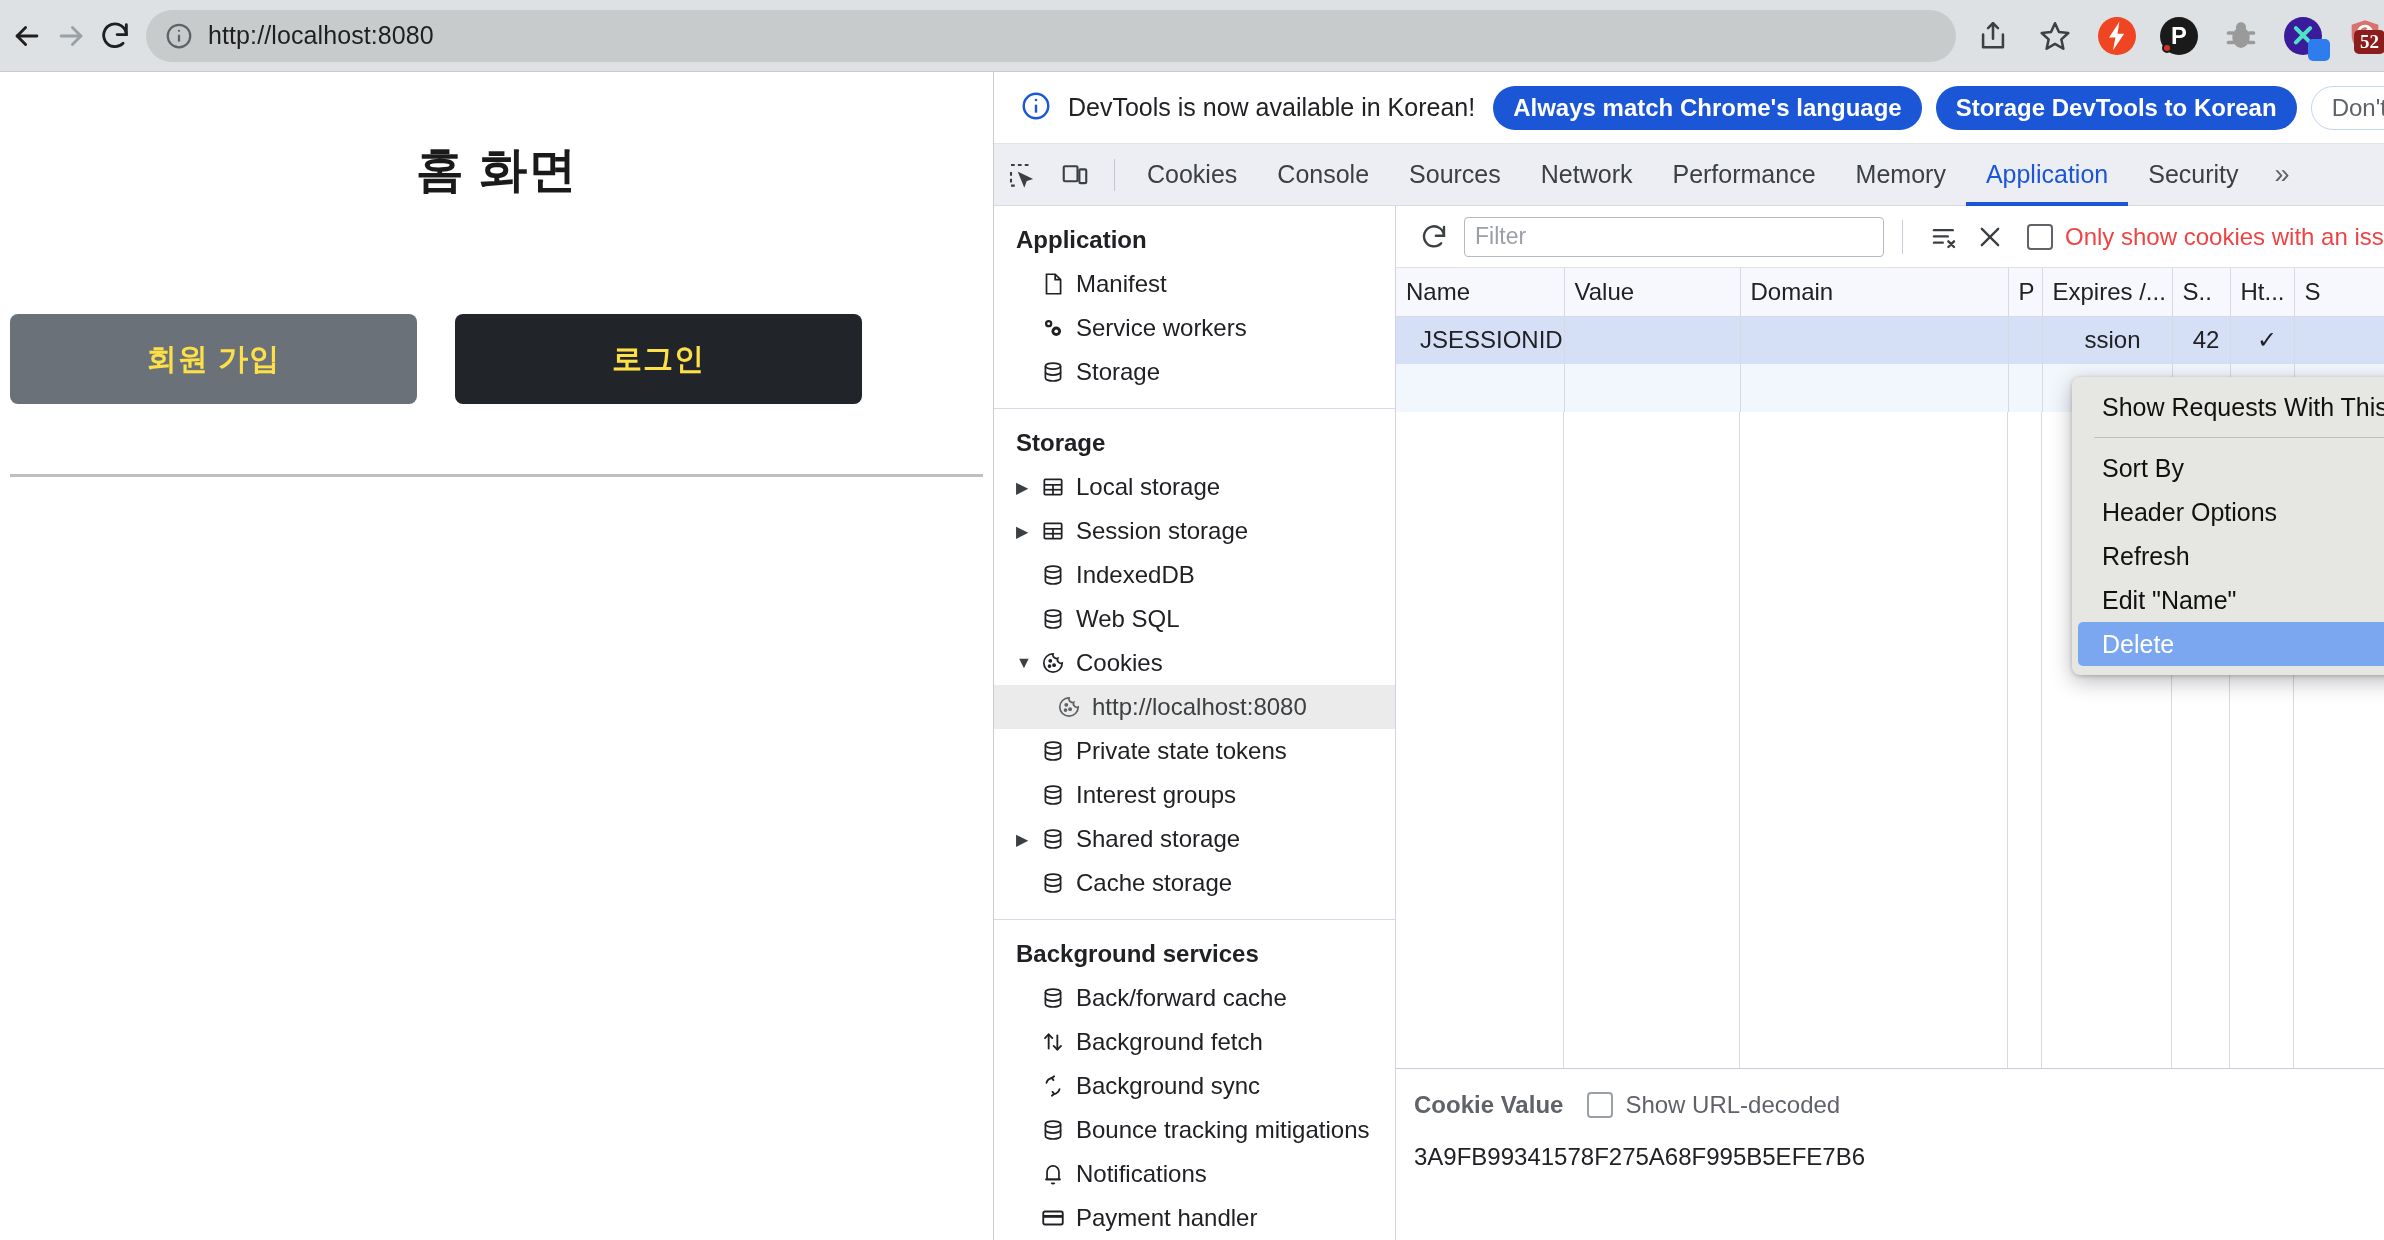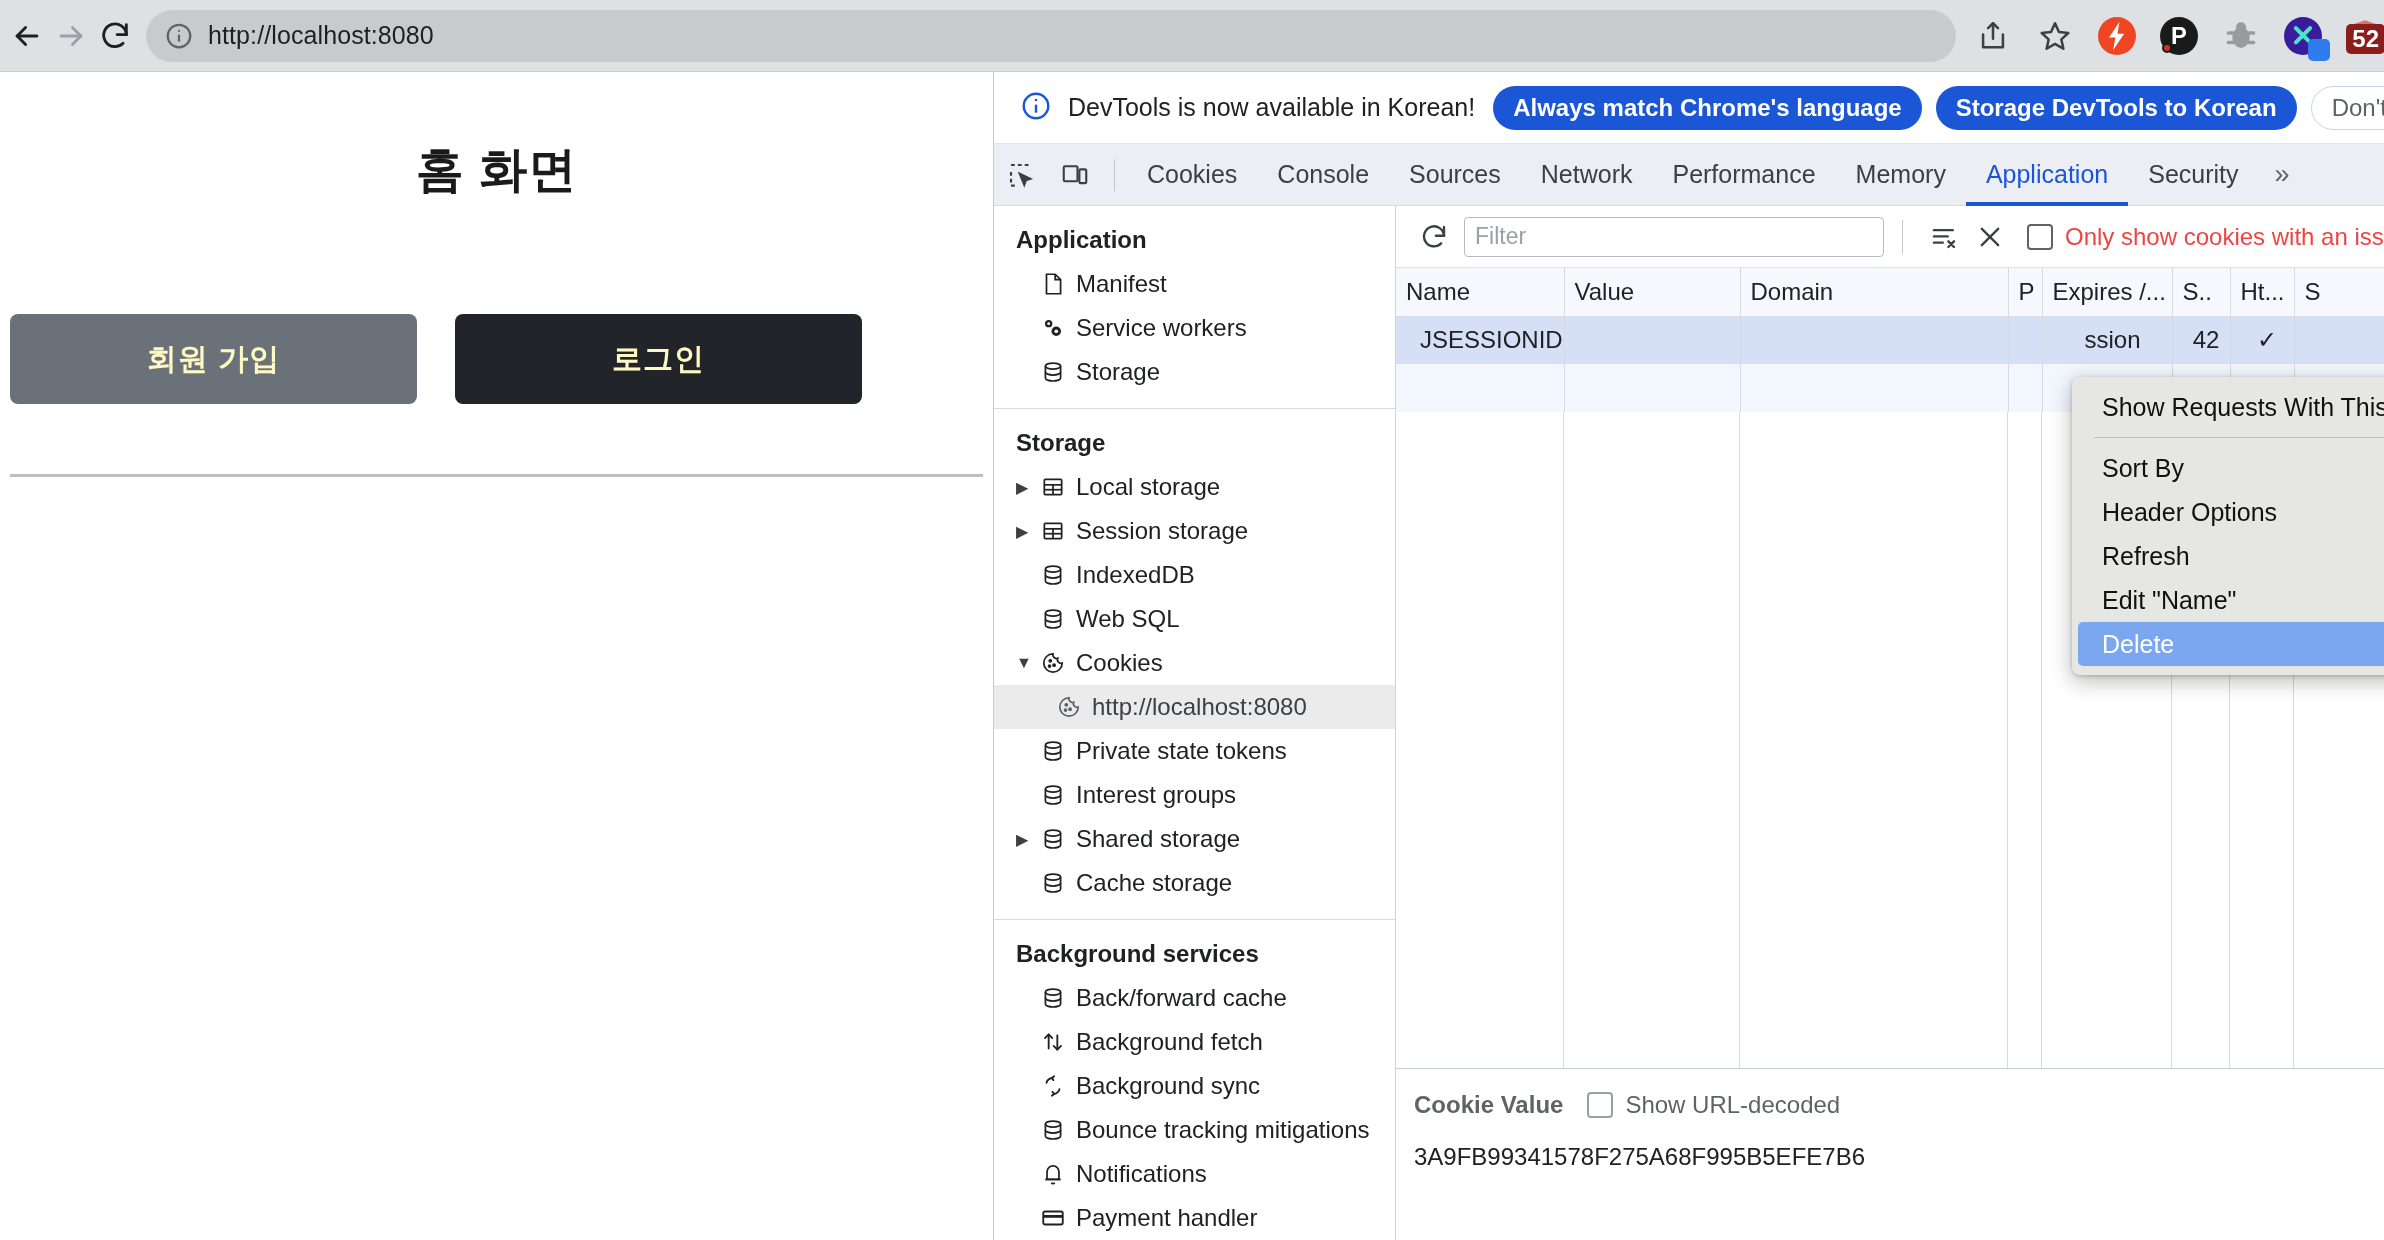--- a/index.html
+++ b/index.html
@@ -40,23 +40,24 @@
   #toolbar-icons { display: flex; align-items: center; margin-left: 6px; }
   .tb-icon {
     width: 62px; height: 62px;
     display: flex; align-items: center; justify-content: center;
     position: relative; flex: 0 0 auto;
   }
   .ext-circle { width: 38px; height: 38px; border-radius: 50%; position: relative; }
   .badge {
     position: absolute; right: 0px; bottom: 2px;
     background: #8c1d1d; color: #fff;
-    font-size: 24px; font-weight: bold;
+    font-size: 19px; font-weight: bold;
     border-radius: 5px; padding: 1px 6px;
     line-height: 1.15;
+    font-family: Liberation Serif, serif;
   }
 
   
   #page-area {
     position: absolute; left: 0; top: 72px;
     width: 993px; height: 1168px;
     background: #ffffff; overflow: hidden;
   }
   #page-title {
     text-align: center; margin-top: 66px;
@@ -64,21 +65,21 @@
     letter-spacing: 1px;
   }
   #page-buttons {
     display: flex; margin-top: 112px; padding: 0 10px;
     gap: 38px;
   }
   .page-btn {
     width: 407px; height: 90px;
     border-radius: 8px;
     display: flex; align-items: center; justify-content: center;
-    font-size: 30px; font-weight: bold; color: #fef9c3;
+    font-size: 30px; font-weight: bold; color: #fde047;
     letter-spacing: 1px;
     border: none; cursor: pointer;
   }
   .page-btn.secondary { background: #6b7178; }
   .page-btn.primary { background: #212529; }
   #page-divider {
     margin: 70px 10px 0 10px; height: 3px; background: #bfbfbf;
   }
 
   

